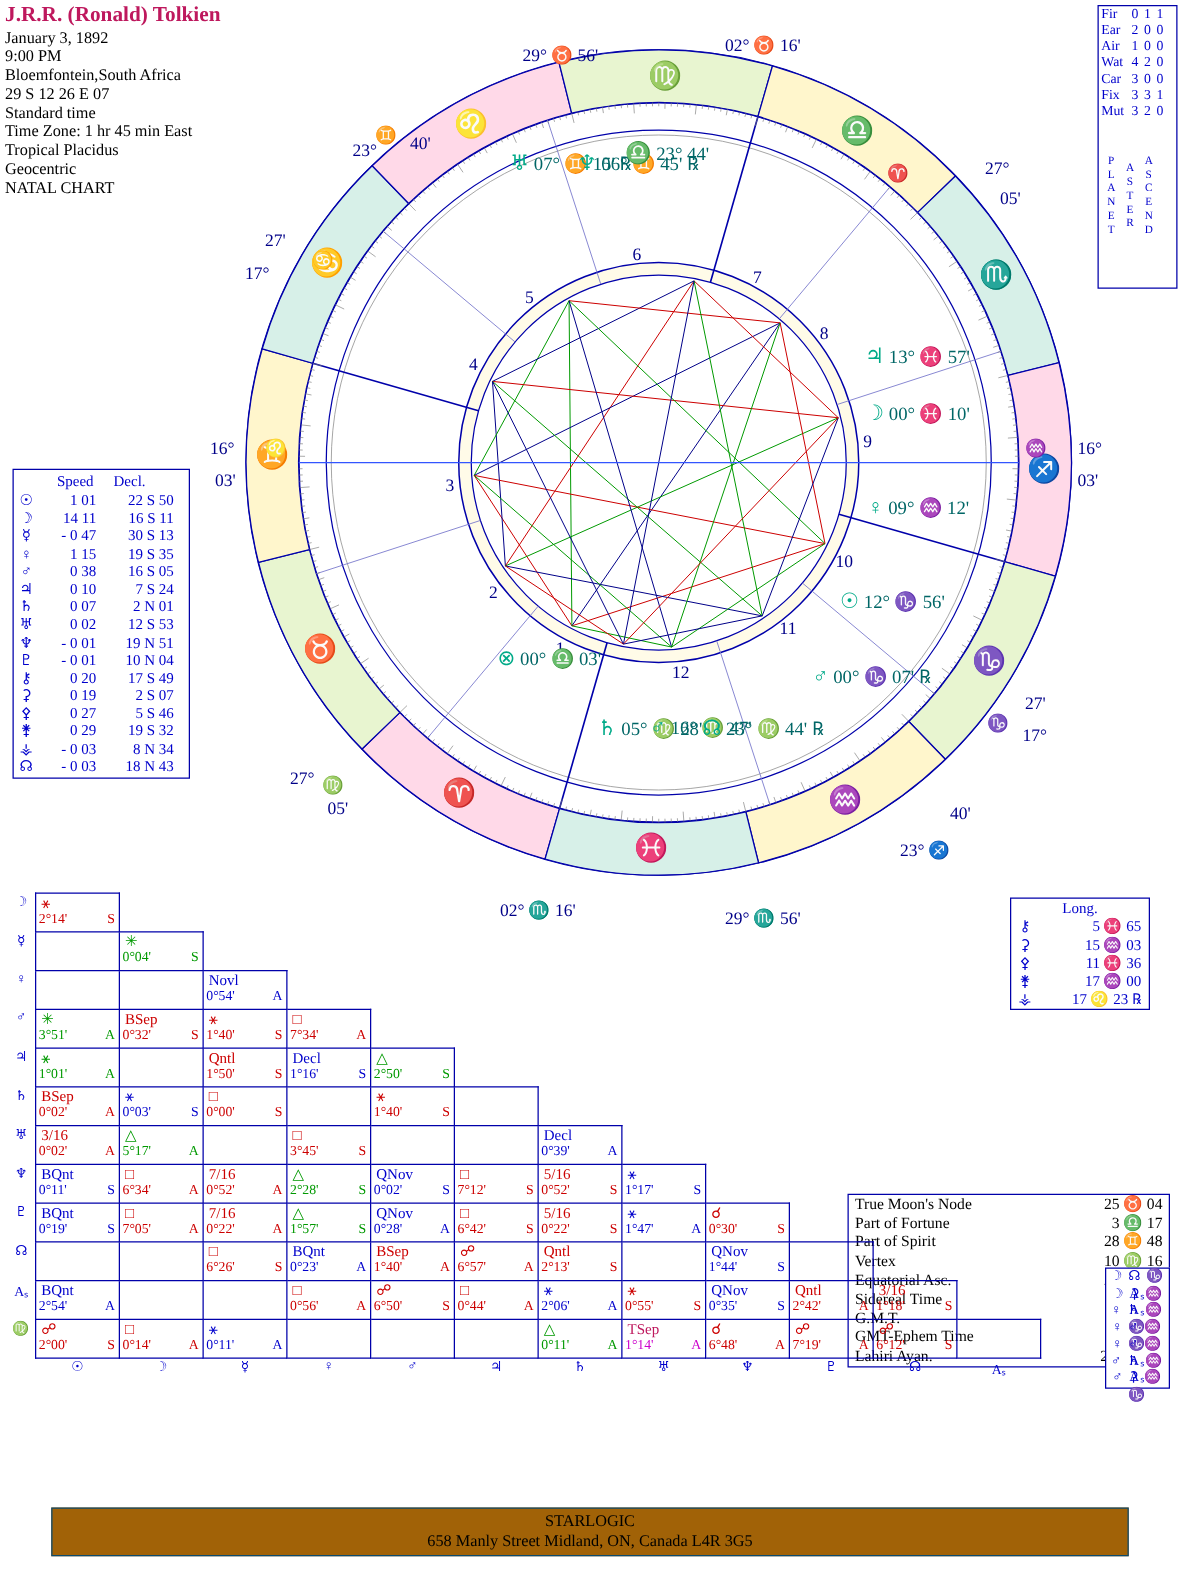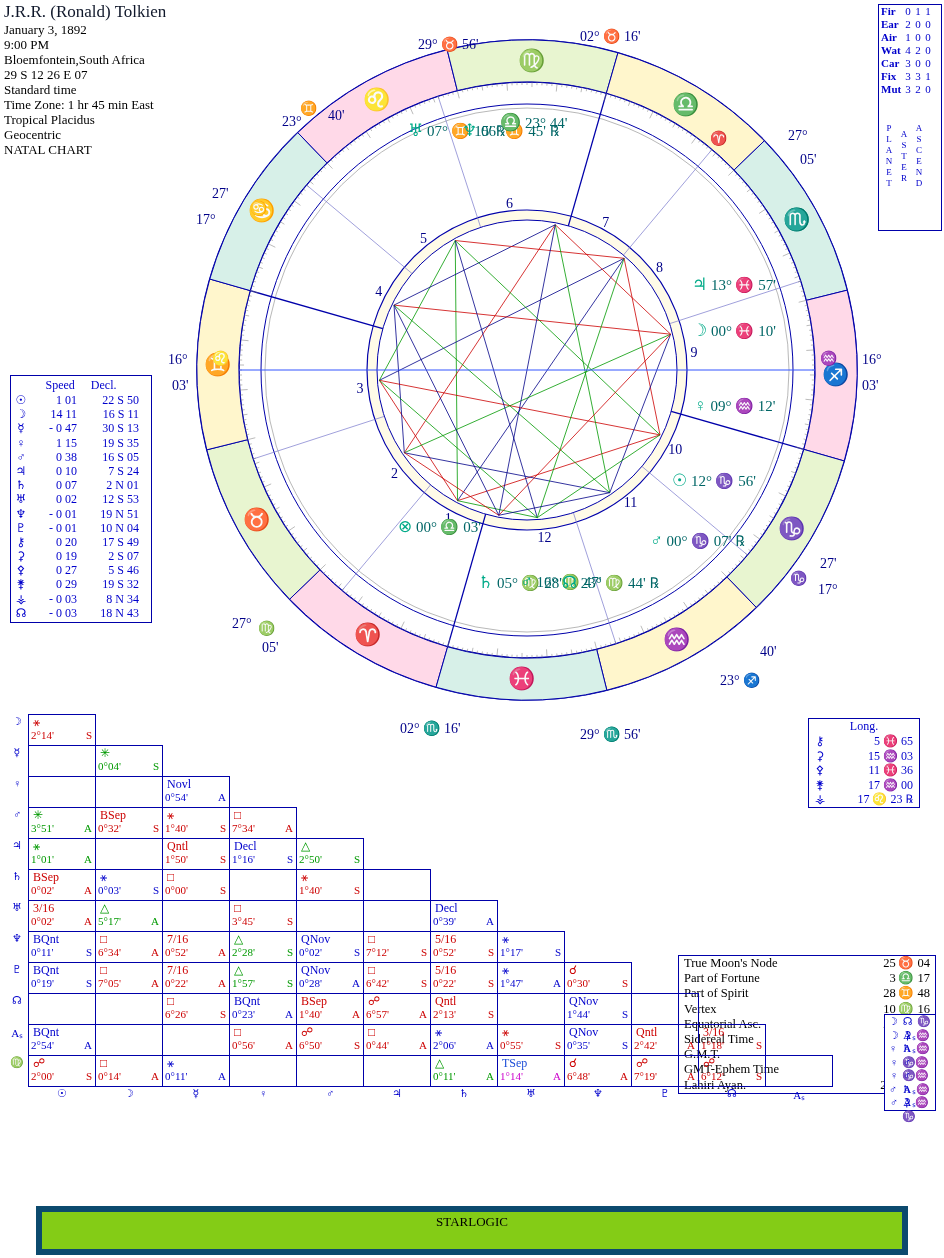--- a/index.html
+++ b/index.html
@@ -1,25 +1,25 @@
 <!DOCTYPE html>
 <html><head>
 <meta charset="utf-8">
 <style>
   html,body{margin:0;padding:0;background:#ffffff;}
   body{width:944px;height:1258px;position:relative;font-family:"Liberation Serif",serif;color:#000;}
   .abs{position:absolute;}
   
   #header{left:4px;top:2px;width:300px;}
-  #chart-title{font-size:17px;font-weight:normal;color:#0f172a;font-family:"Liberation Serif",serif;}
+  #chart-title{font-size:17px;font-weight:bold;color:#be185d;font-family:"Liberation Serif",serif;}
   .hdr-line{font-size:13px;line-height:15px;color:#000;}
   
   #elembox{left:878px;top:4px;width:62px;height:225px;border:1px solid #0000aa;background:#ffffff;}
   #elembox .row{display:flex;font-size:11px;color:#0000cc;line-height:13px;height:13px;}
-  #elembox .lbl{width:22px;padding-left:2px;font-weight:bold;}
+  #elembox .lbl{width:22px;padding-left:2px;}
   #elembox .v{width:10px;text-align:center;}
   #elembox .vert{position:absolute;top:118px;left:0;width:62px;display:flex;font-size:9px;color:#0000cc;}
   .vcol{writing-mode:vertical-rl;text-orientation:upright;letter-spacing:1px;line-height:10px;width:15px;text-align:center;}
   
   #speedbox{left:10px;top:375px;width:140px;border:1px solid #0000aa;background:#ffffff;padding:2px 0 2px 0;}
   #speedbox .hrow{display:flex;font-size:12px;color:#0000cc;justify-content:center;gap:16px;}
   #speedbox .row{display:flex;font-size:12px;color:#0000cc;line-height:14.2px;height:14.2px;}
   #speedbox .g{width:20px;text-align:center;}
   #speedbox .sp{width:46px;text-align:right;}
   #speedbox .dc{width:62px;text-align:right;padding-right:6px;}
@@ -40,21 +40,21 @@
   #grid table{border-collapse:collapse;}
   #grid td{border:1px solid #0000aa;font-size:11px;padding:0;vertical-align:top;}
   .cell{width:66px;height:30px;position:relative;}
   .cell .sym{position:absolute;left:4px;top:0px;font-size:12px;}
   .cell .val{position:absolute;left:2px;top:14px;font-size:11px;}
   .cell .sa{position:absolute;right:3px;top:14px;font-size:11px;}
   .rowlbl{width:22px;text-align:center;font-size:13px;color:#0000cc;}
   .footrow td{border:none !important;text-align:center;font-size:13px;color:#0000cc;height:18px;}
   
   #footer{left:0;top:1206px;width:944px;text-align:center;}
-  #footbox{margin:0 auto;width:860px;border:6px solid #0c4a6e;background:#84cc16;padding:2px 0 19px 0;}
+  #footbox{margin:0 auto;width:860px;border:1px solid #0c4a6e;background:#a16207;padding:2px 0 3px 0;}
   #footbox div{font-size:13px;line-height:16px;}
   
   #wheel{left:152px;top:0px;width:790px;height:740px;}
 </style>
 </head>
 <body>
 
 <div class="abs" id="header">
   <div id="chart-title">J.R.R. (Ronald) Tolkien</div>
   <div class="hdr-line">January 3, 1892</div>
@@ -1268,21 +1268,21 @@
           </td>
           <td>
             <div class="cell">
               <span class="sym" style="color:#009900">△</span>
               <span class="val" style="color:#009900">0°11'</span>
               <span class="sa" style="color:#009900">A</span>
             </div>
           </td>
           <td>
             <div class="cell">
-              <span class="sym" style="color:#1d4ed8">TSep</span>
+              <span class="sym" style="color:#be185d">TSep</span>
               <span class="val" style="color:#cc00cc">1°14'</span>
               <span class="sa" style="color:#cc00cc">A</span>
             </div>
           </td>
           <td>
             <div class="cell">
               <span class="sym" style="color:#cc0000">☌</span>
               <span class="val" style="color:#cc0000">6°48'</span>
               <span class="sa" style="color:#cc0000">A</span>
             </div>
@@ -1320,14 +1320,15 @@
           <td>☊</td>
           <td>Aₛ</td>
         </tr>
       </tbody>
   </table>
 </div>
 
 <div class="abs" id="footer">
   <div id="footbox">
     <div>STARLOGIC</div>
+    <div>658 Manly Street   Midland, ON, Canada   L4R 3G5</div>
   </div>
 </div>
 
 </body></html>

